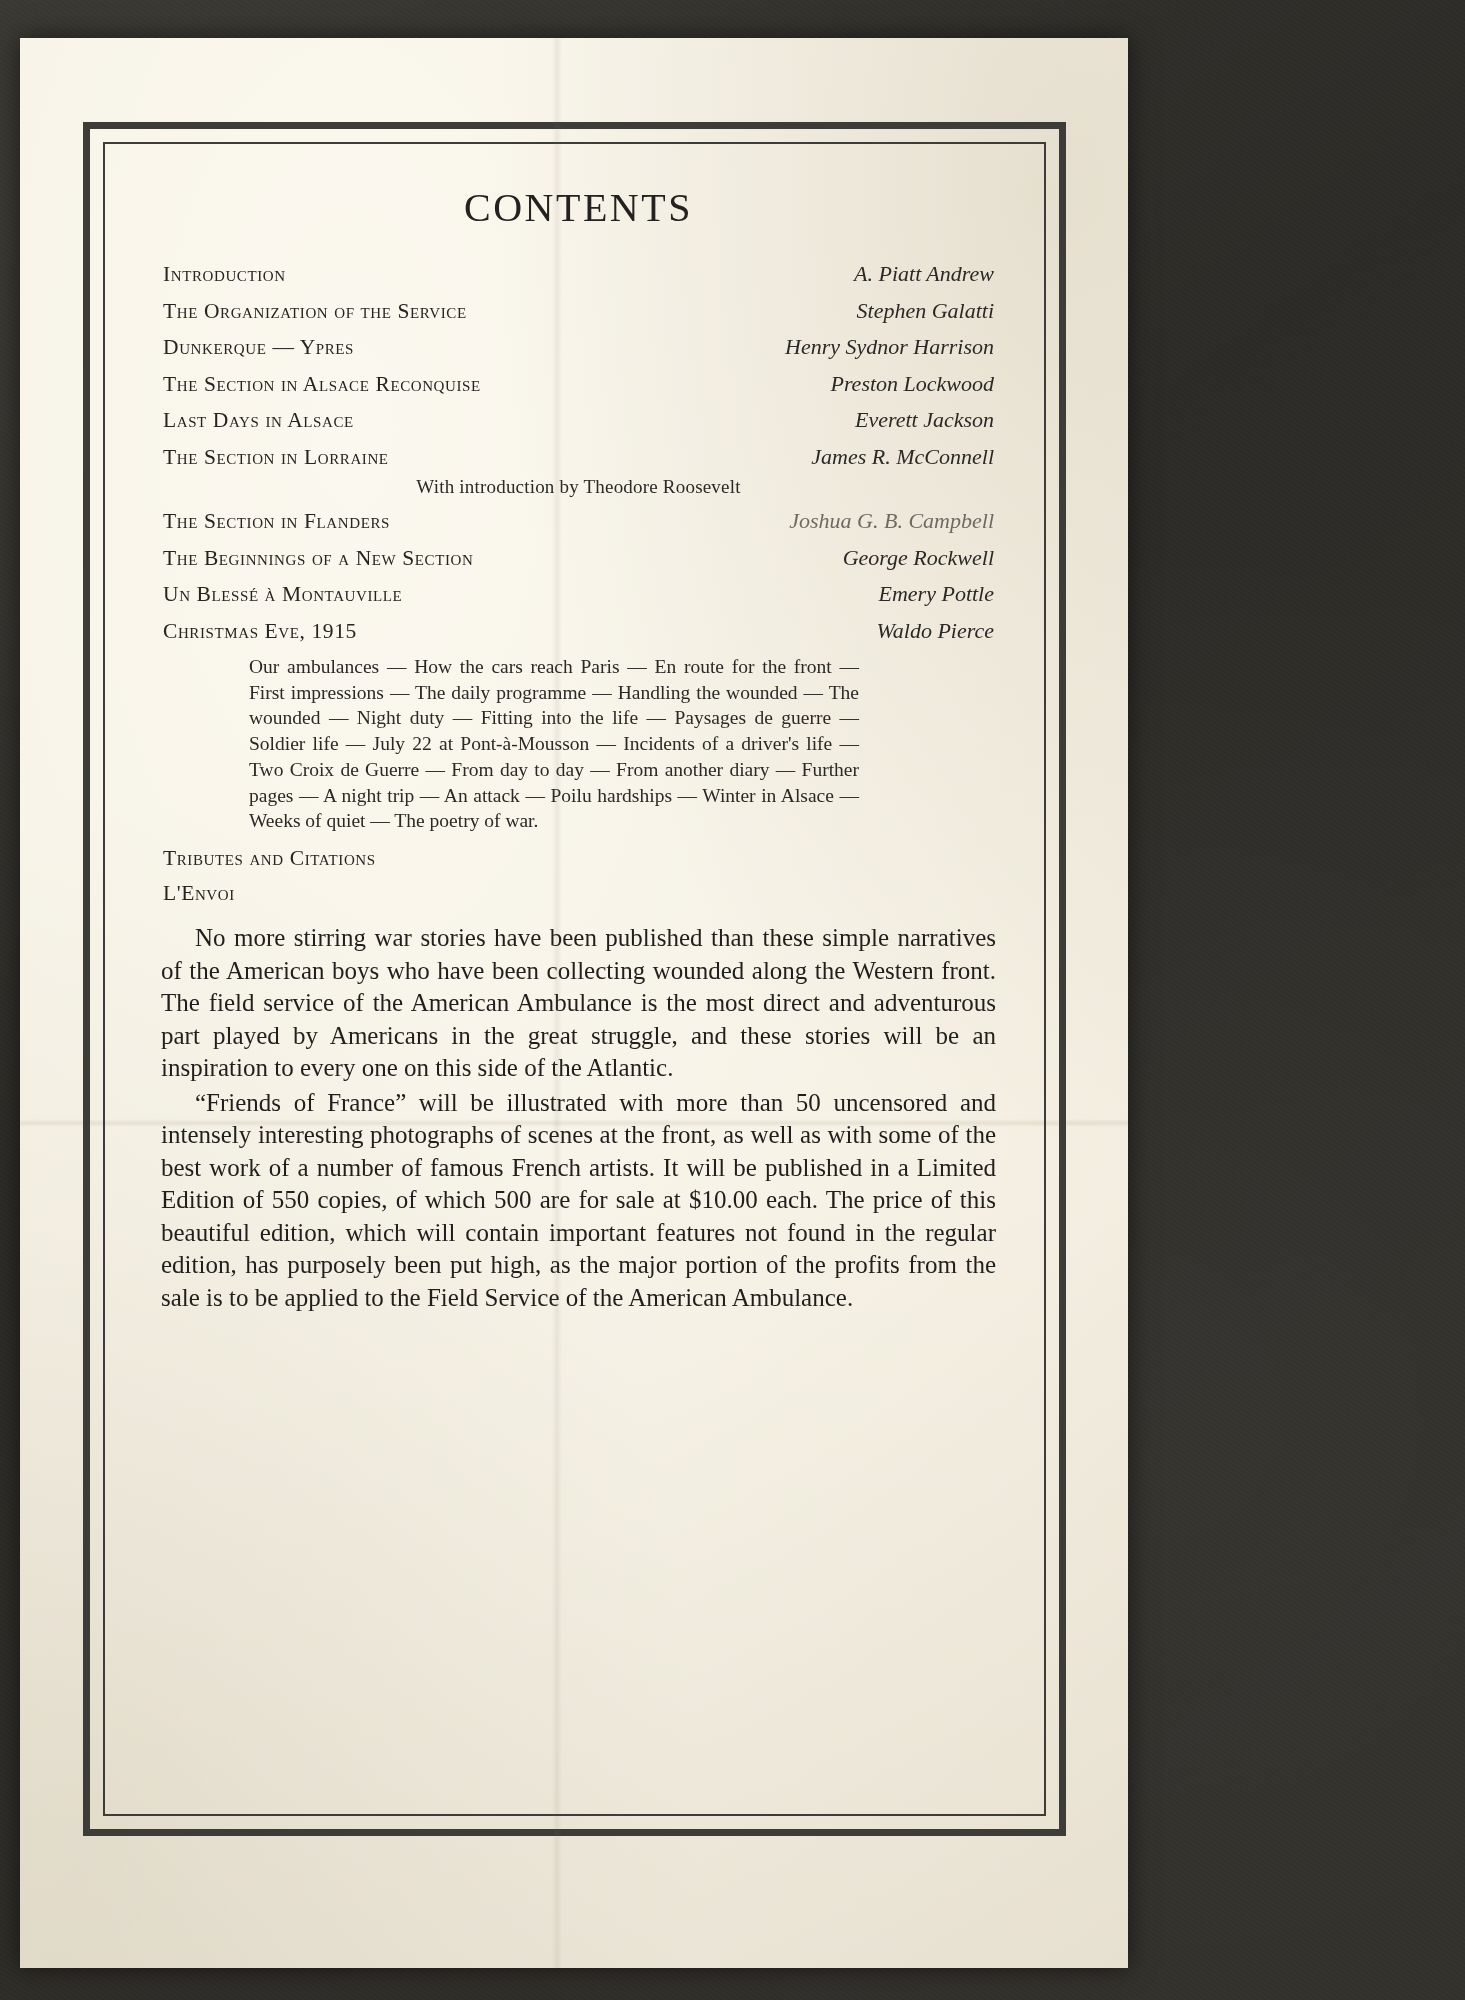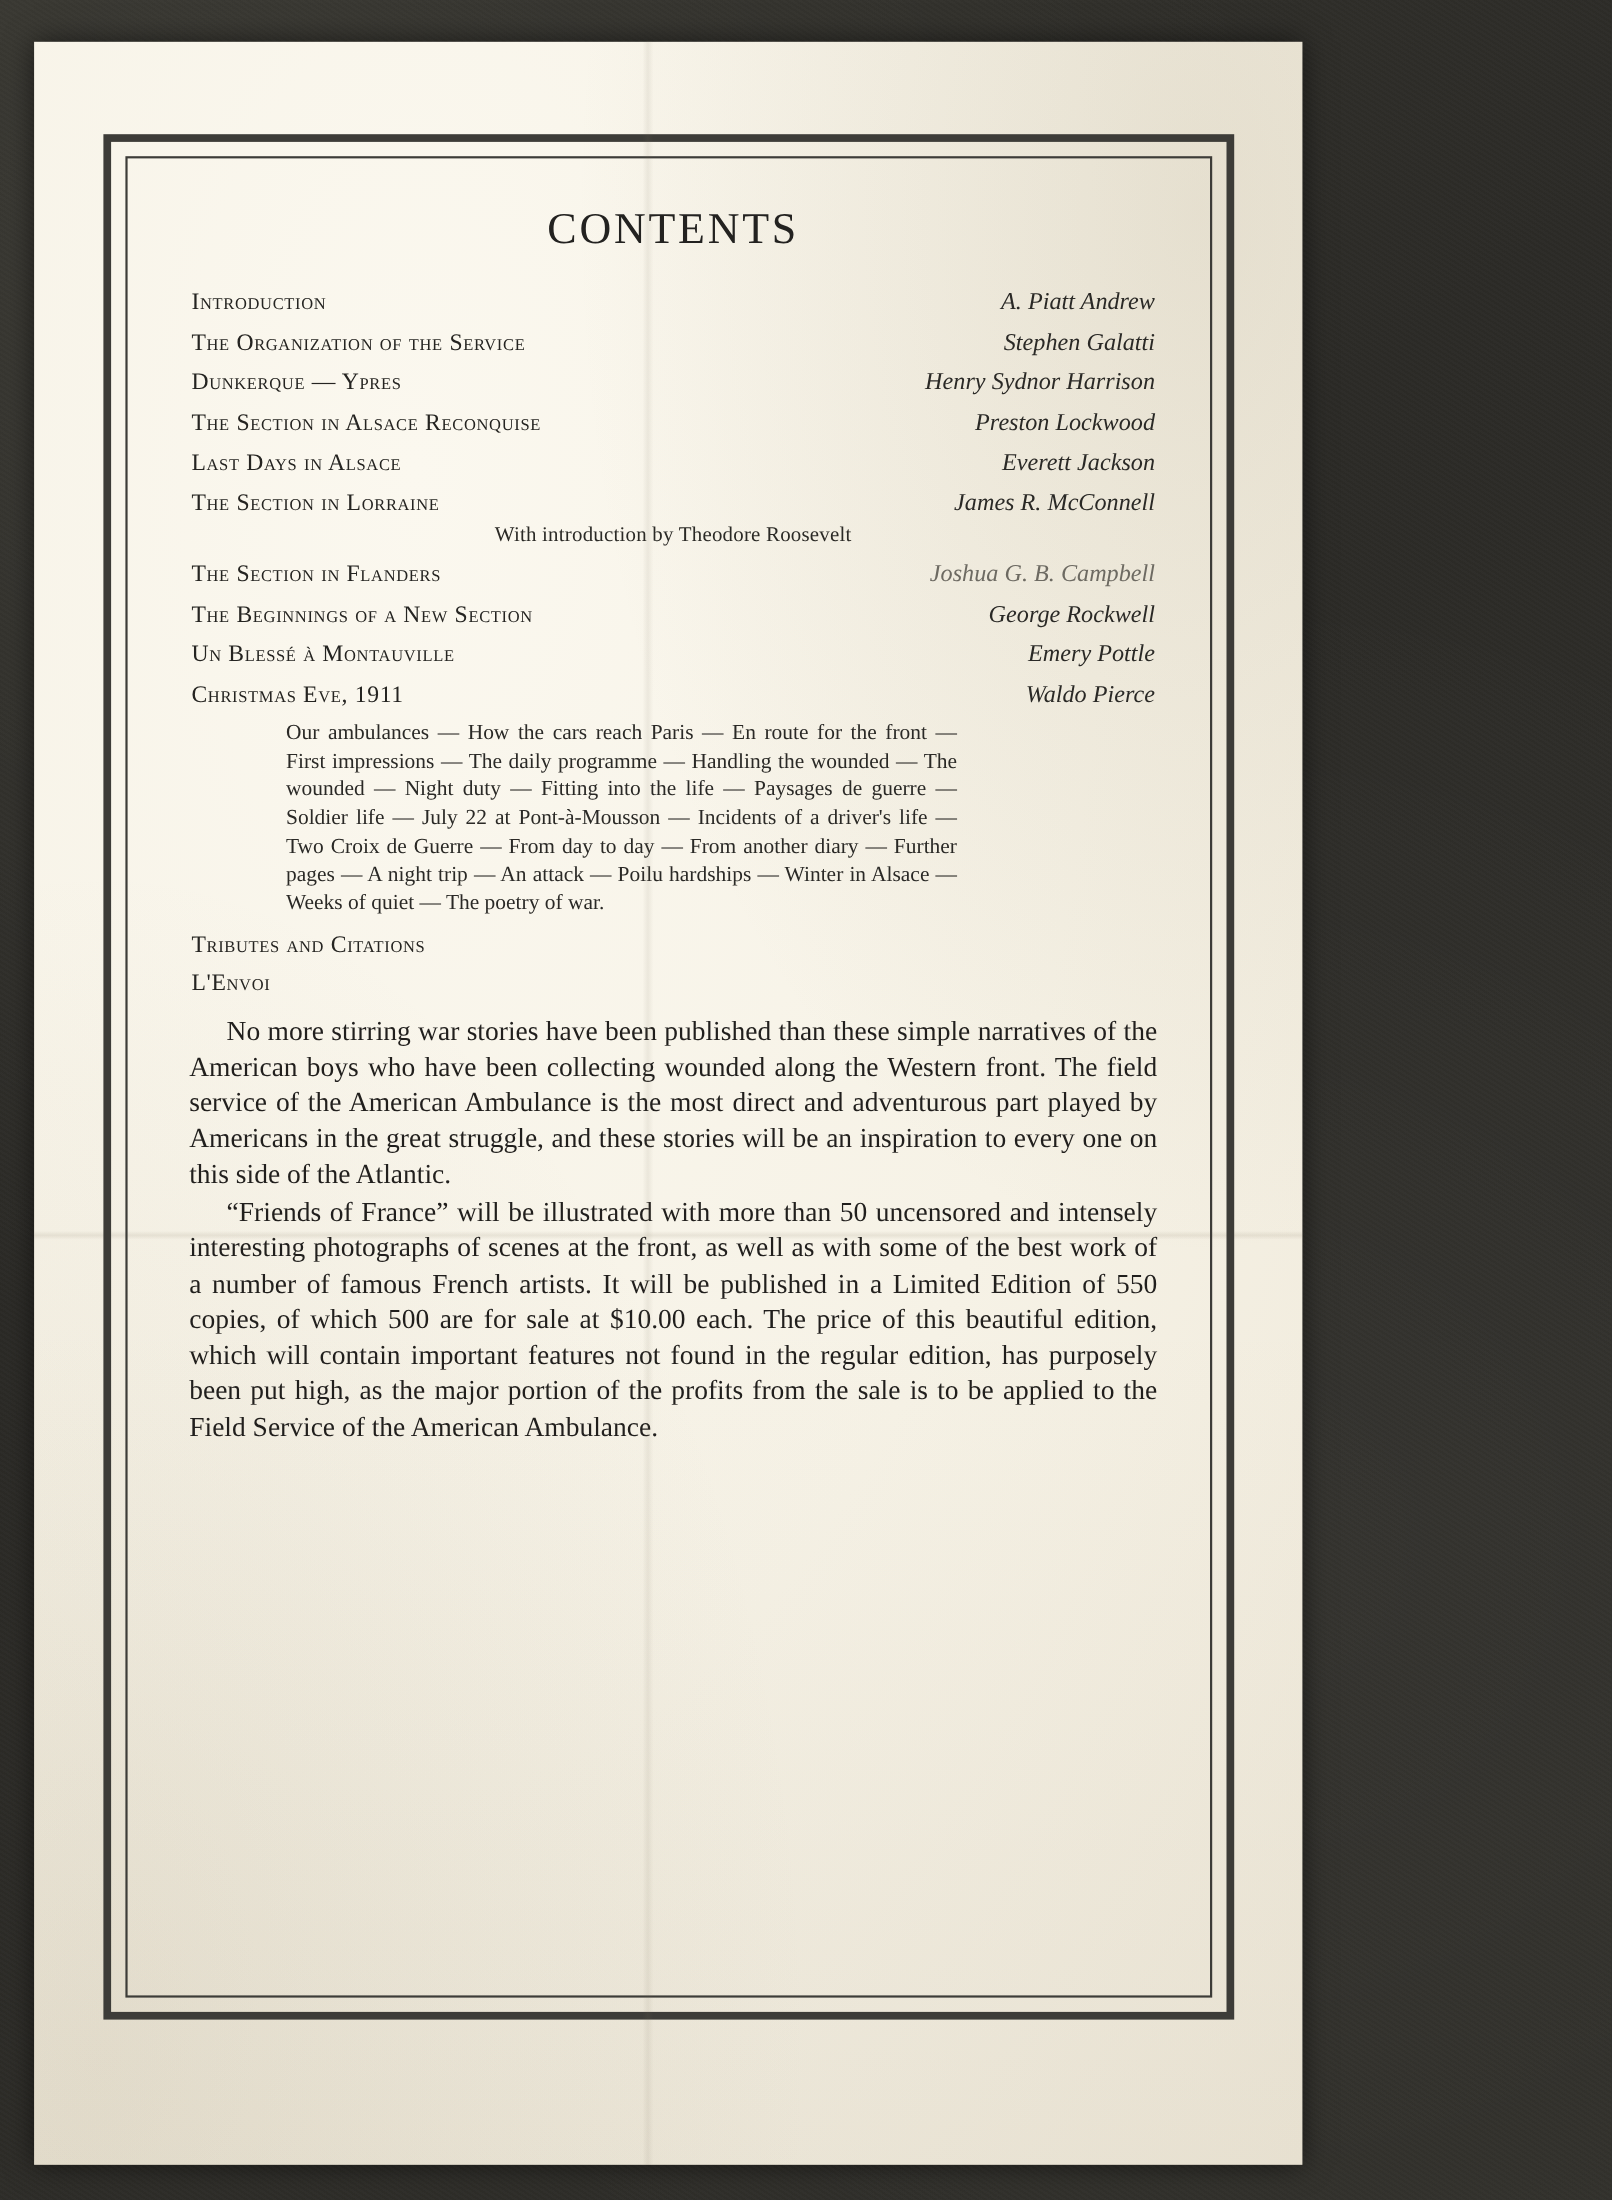--- a/index.html
+++ b/index.html
@@ -22,28 +22,27 @@
     background:
       radial-gradient(circle at 20% 15%, rgba(255,255,255,0.035), rgba(0,0,0,0) 45%),
       radial-gradient(circle at 78% 70%, rgba(255,255,255,0.03), rgba(0,0,0,0) 50%),
       repeating-linear-gradient(32deg, rgba(255,255,255,0.012) 0px, rgba(255,255,255,0.012) 2px, rgba(0,0,0,0.02) 2px, rgba(0,0,0,0.02) 4px),
       linear-gradient(145deg, #36352f 0%, #2c2b27 40%, #31302b 100%);
   }
 
   
   #page {
     position: absolute;
-    left: 31px;
+    left: 20px;
     top: 38px;
     width: 1108px;
     height: 1930px;
     background:
       radial-gradient(ellipse at 30% 20%, #fbf8ef 0%, #f6f2e6 55%, #efe9da 100%);
     box-shadow: 0 0 24px rgba(0,0,0,0.55);
-    padding-left: 45px;
   }
   #page::after {
     
     content: "";
     position: absolute;
     left: 48%;
     top: 0;
     width: 10px;
     height: 100%;
     background: linear-gradient(90deg, rgba(0,0,0,0.0), rgba(120,110,90,0.10), rgba(0,0,0,0.0));
@@ -210,21 +209,21 @@
           </div>
           <div class="toc-row">
             <span class="toc-title">The Beginnings of a New Section</span>
             <span class="toc-author">George Rockwell</span>
           </div>
           <div class="toc-row">
             <span class="toc-title">Un Blessé à Montauville</span>
             <span class="toc-author">Emery Pottle</span>
           </div>
           <div class="toc-row">
-            <span class="toc-title">Christmas Eve, 1911</span>
+            <span class="toc-title">Christmas Eve, 1915</span>
             <span class="toc-author">Waldo Pierce</span>
           </div>
 
           <div class="sub-block">Our ambulances — How the cars reach Paris — En route for the front — First impressions — The daily programme — Handling the wounded — The wounded — Night duty — Fitting into the life — Paysages de guerre — Soldier life — July 22 at Pont-à-Mousson — Incidents of a driver's life — Two Croix de Guerre — From day to day — From another diary — Further pages — A night trip — An attack — Poilu hardships — Winter in Alsace — Weeks of quiet — The poetry of war.</div>
 
           <div class="toc-tail">
             <div class="toc-row no-author">
               <span class="toc-title">Tributes and Citations</span>
             </div>
             <div class="toc-row no-author">

